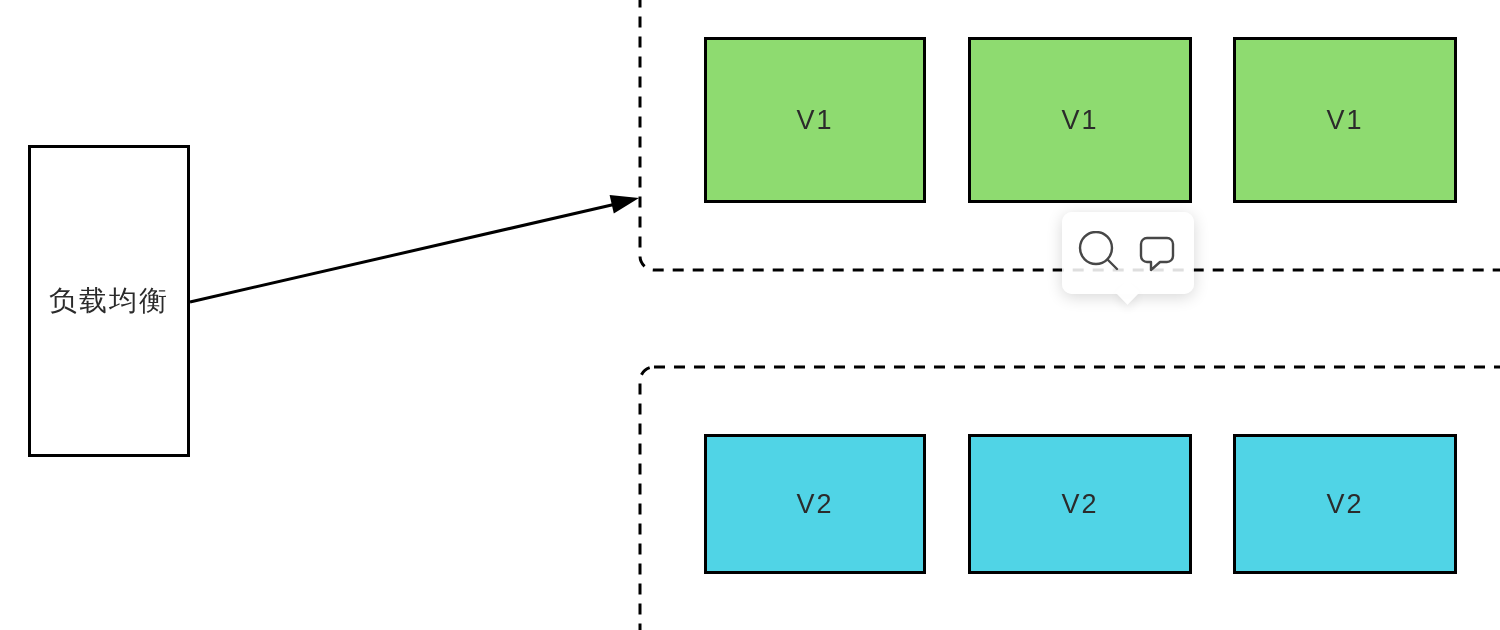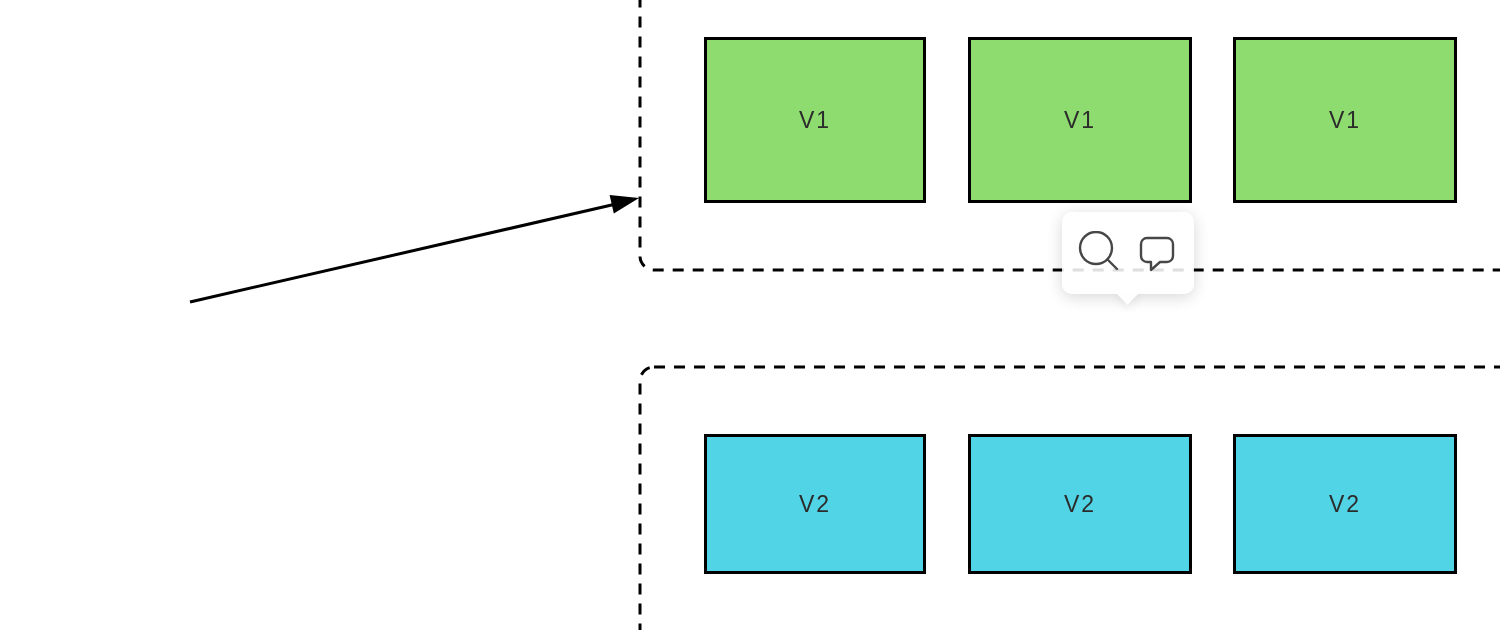--- a/index.html
+++ b/index.html
@@ -26,21 +26,21 @@
     border: 3px solid #000;
     background: #ffffff;
     display: flex; align-items: center; justify-content: center;
     font-size: 28px; font-weight: 300; letter-spacing: 2px;
   }
   .node {
     position: absolute;
     box-sizing: border-box;
     border: 3px solid #000;
     display: flex; align-items: center; justify-content: center;
-    font-size: 23px; font-weight: 300; letter-spacing: 2px;
+    font-size: 27px; font-weight: 300; letter-spacing: 2px;
     color: #2b2b2b;
   }
   .v-row-top { top: 37px; height: 166px; }
   .v-row-bottom { top: 434px; height: 140px; }
   .col-1 { left: 704px; width: 222px; }
   .col-2 { left: 968px; width: 224px; }
   .col-3 { left: 1233px; width: 224px; }
   .hover-toolbar {
     position: absolute;
     left: 1062px; top: 212px;
@@ -71,20 +71,23 @@
 
 <div class="canvas">
 
   <svg class="layer" width="1500" height="630">
     <rect x="640" y="-40" width="930" height="310" rx="14" fill="none" stroke-width="3" stroke-dasharray="11 9" stroke="#000000"></rect>
     <rect x="640" y="367" width="930" height="330" rx="14" fill="none" stroke-width="3" stroke-dasharray="11 9" stroke="#000000"></rect>
     <line x1="190" y1="302" x2="616" y2="204" stroke-width="3" stroke="#000000"></line>
     <polygon points="639,198 613.8,213.4 609.6,194.9" fill="#000000"></polygon>
   </svg>
 
+  <div class="lb-node">
+    <span>负载均衡</span>
+  </div>
 
   <div class="node v-row-top col-1" style="background-color: rgb(142, 219, 112);">
     <span>V1</span>
   </div>
   <div class="node v-row-top col-2" style="background-color: rgb(142, 219, 112);">
     <span>V1</span>
   </div>
   <div class="node v-row-top col-3" style="background-color: rgb(142, 219, 112);">
     <span>V1</span>
   </div>

